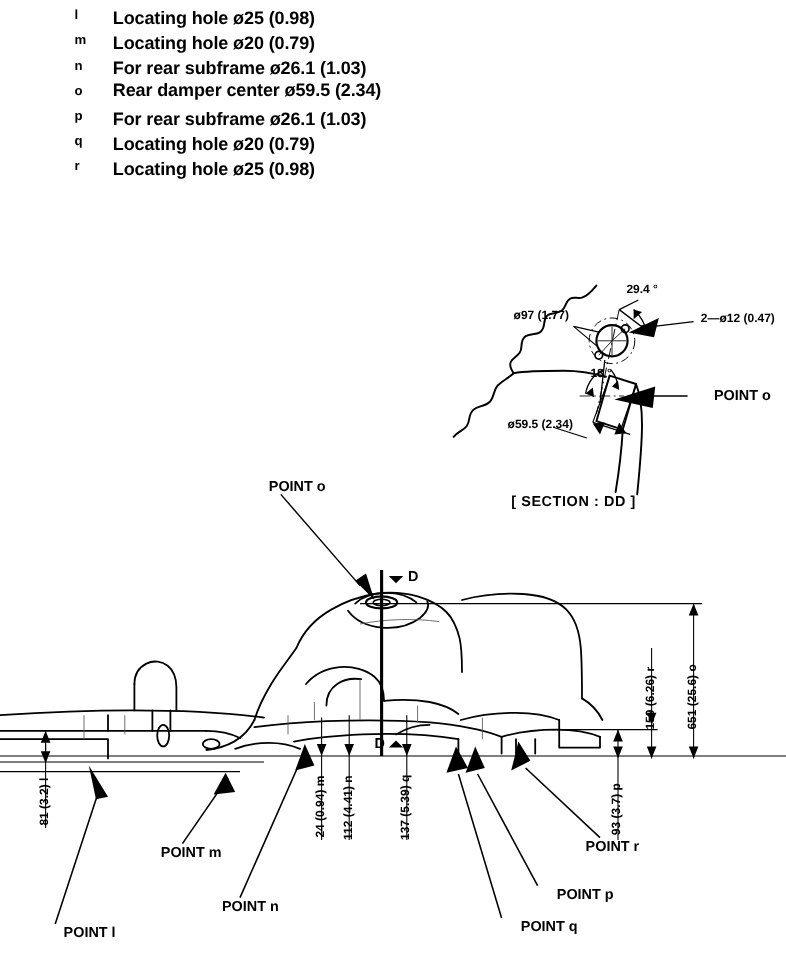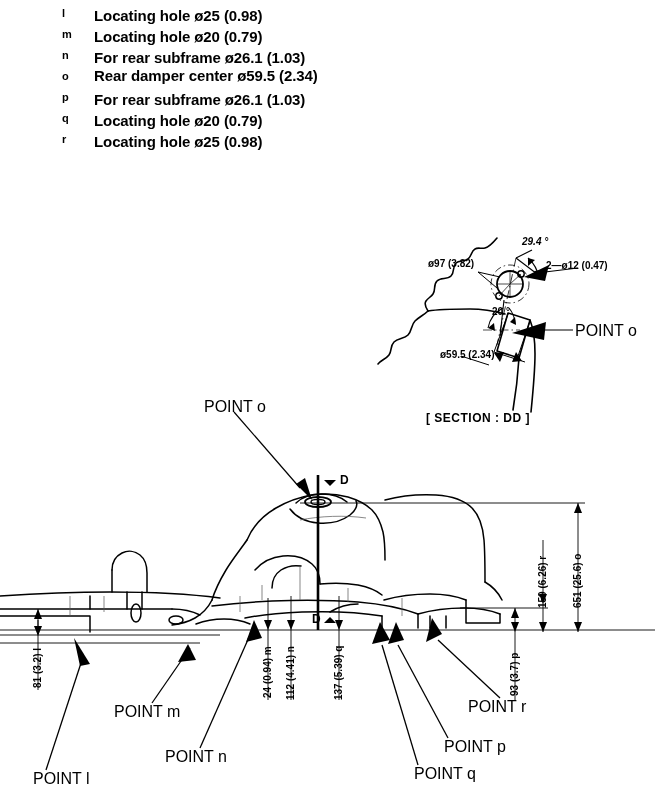--- a/index.html
+++ b/index.html
@@ -2,21 +2,21 @@
 <html><head>
 <meta charset="utf-8">
 <style>
   html,body{margin:0;padding:0;background:#ffffff;}
   body{width:655px;height:808px;position:relative;overflow:hidden;
        font-family:"Liberation Sans",sans-serif;color:#000;}
   #stage{position:absolute;left:0;top:0;width:655px;height:808px;}
   .abs{position:absolute;}
   .legend-letter{font-size:11px;font-weight:bold;}
   .legend-text{font-size:15px;font-weight:bold;letter-spacing:-0.1px;}
-  .pt-label{font-size:16px;font-weight:normal;}
+  .pt-label{font-size:12px;font-weight:bold;margin-left:20px;}
   .dim-h{font-size:10px;font-weight:bold;}
   .dim-v{font-size:10px;font-weight:bold;transform-origin:0 0;
          transform:rotate(-90deg);white-space:nowrap;}
   .sec-label{font-size:12px;font-weight:bold;letter-spacing:0.5px;}
   .dmark{font-size:12px;font-weight:bold;}
   svg{position:absolute;left:0;top:0;overflow:visible;}
 </style>
 </head>
 <body>
 
@@ -264,26 +264,26 @@
       <line x1="500" y1="698" x2="438" y2="640"></line>
     </g>
     <polygon points="74,638 90,664 80,666" fill="#000"></polygon>
     <polygon points="188,644 178,662 196,660" fill="#000"></polygon>
     <polygon points="254,620 246,642 262,638" fill="#000"></polygon>
     <polygon points="380,622 372,644 390,640" fill="#000"></polygon>
     <polygon points="396,622 388,644 404,640" fill="#000"></polygon>
     <polygon points="432,618 426,642 442,634" fill="#000"></polygon>
   </svg>
 
-  <div class="abs dim-h" style="left:522px;top:236px;font-style:italic;">29.4 °</div>
-  <div class="abs dim-h" style="left:428px;top:258px;">ø97 (3.82)</div>
-  <div class="abs dim-h" style="left:546px;top:260px;text-align:right;">2—ø12 (0.47)</div>
-  <div class="abs dim-h" style="left:492px;top:306px;">20 °</div>
+  <div class="abs dim-h" style="left:522px;top:236px;">29.4 °</div>
+  <div class="abs dim-h" style="left:428px;top:258px;">ø97 (1.77)</div>
+  <div class="abs dim-h" style="left:584px;top:260px;text-align:right;">2—ø12 (0.47)</div>
+  <div class="abs dim-h" style="left:492px;top:306px;">18 °</div>
   <div class="abs pt-label" style="left:575px;top:322px;">POINT o</div>
-  <div class="abs dim-h" style="left:440px;top:349px;">ø59.5 (2.34)</div>
+  <div class="abs dim-h" style="left:423px;top:349px;">ø59.5 (2.34)</div>
   <div class="abs sec-label" style="left:426px;top:411px;">[ SECTION : DD ]</div>
 
   <div class="abs pt-label" style="left:204px;top:398px;">POINT o</div>
   <div class="abs dmark" style="left:340px;top:473px;">D</div>
   <div class="abs dmark" style="left:312px;top:612px;">D</div>
 
   <div class="abs dim-v" style="left:32px;top:688px;">81 (3.2) l</div>
   <div class="abs dim-v" style="left:262px;top:698px;">24 (0.94) m</div>
   <div class="abs dim-v" style="left:285px;top:700px;">112 (4.41) n</div>
   <div class="abs dim-v" style="left:333px;top:700px;">137 (5.39) q</div>

